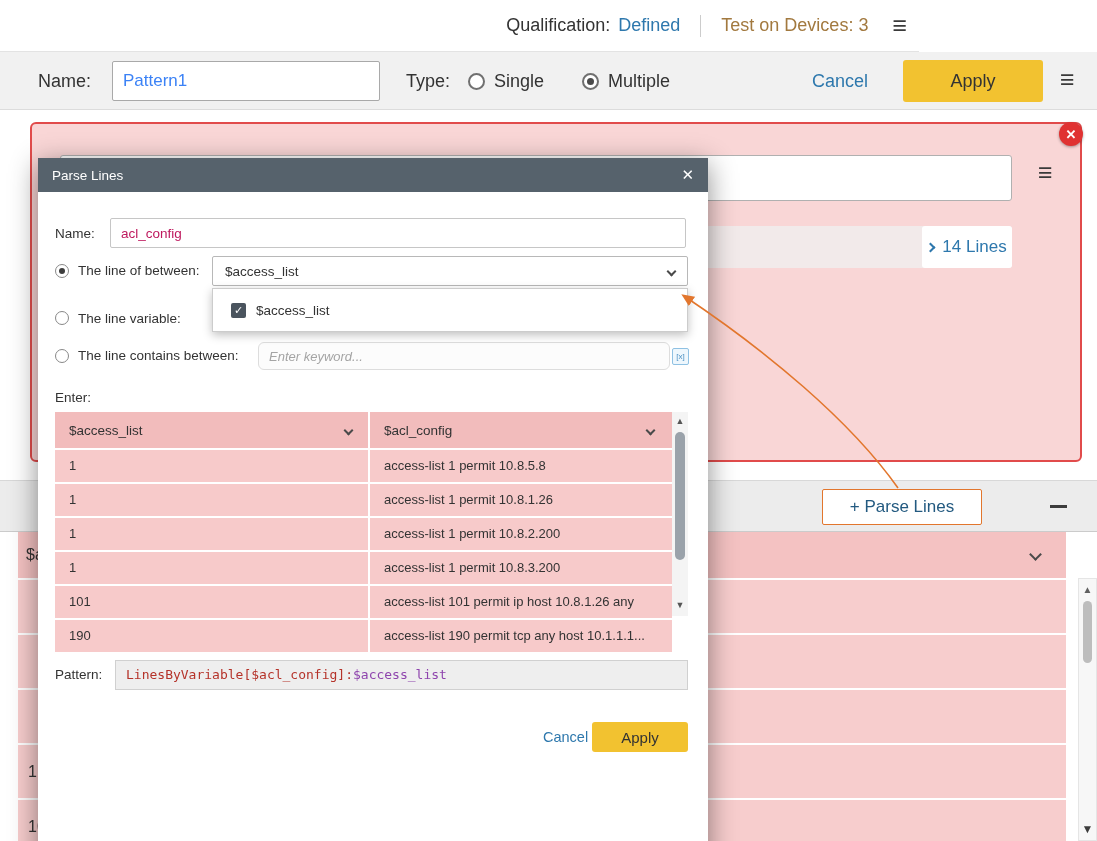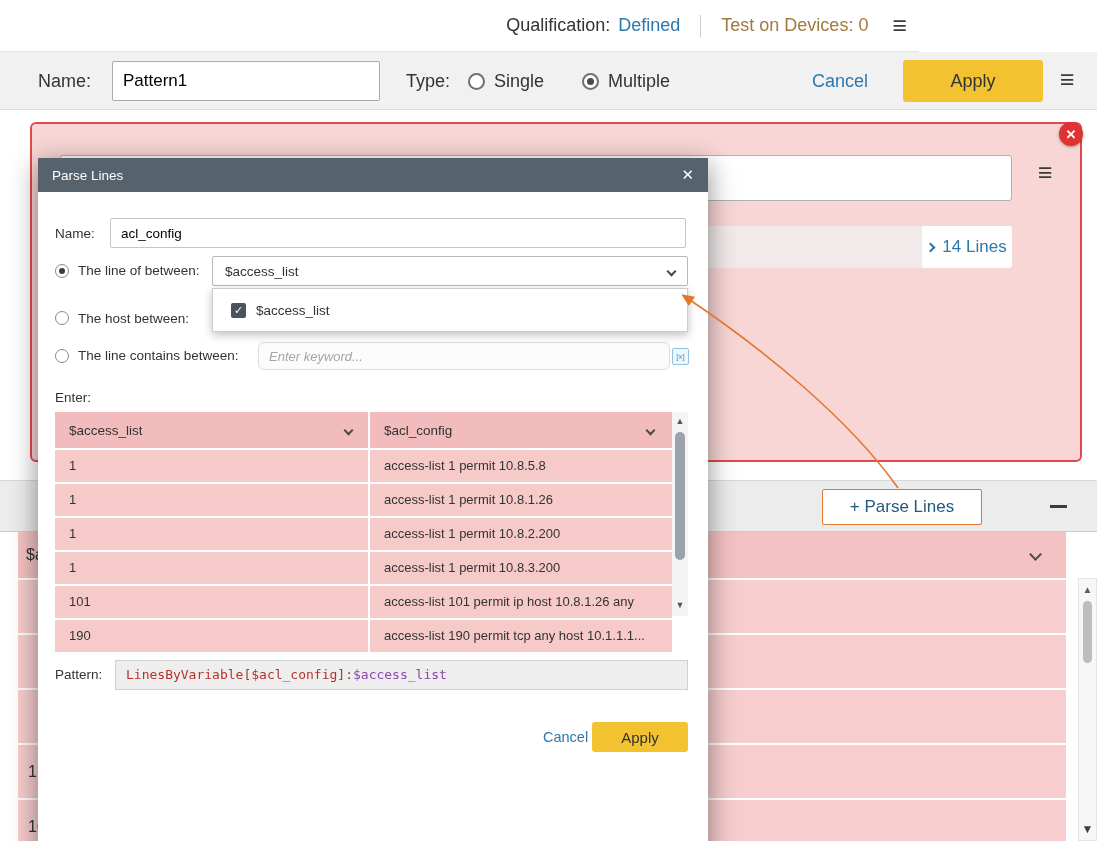--- a/index.html
+++ b/index.html
@@ -30,21 +30,21 @@
   .tod { color:#a2793f; cursor:pointer; }
   .burger { font-size:25px; color:#3a3a3a; line-height:1; cursor:pointer; }
   .topbar .burger { margin-left:24px; }
 
   
   .toolbar { position:absolute; left:0; top:52px; width:1097px; height:58px;
              background:#f1f1f1; border-bottom:1px solid #dcdcdc; font-size:18px; }
   .tb-label { position:absolute; line-height:58px; color:#333; }
   .tb-input { position:absolute; left:112px; top:9px; width:268px; height:40px;
               border:1px solid #a9a9a9; border-radius:2px; background:#fff;
-              padding:0 10px; font-size:17px; font-family:"Liberation Sans",sans-serif; color:#000000; }
+              padding:0 10px; font-size:17px; font-family:"Liberation Sans",sans-serif; color:#3b82f6; }
   .radio-group { position:absolute; top:0; height:58px; display:flex; align-items:center; gap:9px; cursor:pointer; }
   .radio { width:17px; height:17px; border:2px solid #707070; border-radius:50%;
            background:#fff; display:inline-block; position:relative; }
   .radio.sel::after { content:''; position:absolute; inset:3px; background:#4a4a4a; border-radius:50%; }
   .tb-cancel { position:absolute; left:812px; line-height:58px; color:#2e78ad; cursor:pointer; }
   .tb-apply { position:absolute; left:903px; top:8px; width:140px; height:42px;
               background:#f2c230; border:none; border-radius:3px;
               font-size:18px; color:#333; font-family:"Liberation Sans",sans-serif; cursor:pointer; }
   .toolbar .burger { position:absolute; left:1060px; top:15px; }
 
@@ -89,21 +89,21 @@
 
   
   .modal { position:absolute; left:38px; top:158px; width:670px; height:712px;
            background:#fff; box-shadow:0 6px 26px rgba(0,0,0,.45); z-index:40; font-size:13.5px; }
   .m-header { height:34px; background:#56626c; color:#fff; display:flex;
               align-items:center; justify-content:space-between; padding:0 14px; font-size:13.5px; }
   .m-close { font-size:15px; cursor:pointer; }
   .m-label { position:absolute; color:#333; }
   .m-name-input { position:absolute; left:72px; top:60px; width:576px; height:30px;
                   border:1px solid #c6c6c6; border-radius:2px; padding:0 10px;
-                  font-size:13.5px; font-family:"Liberation Sans",sans-serif; color:#000000; }
+                  font-size:13.5px; font-family:"Liberation Sans",sans-serif; color:#be185d; }
   .mradio { position:absolute; width:14px; height:14px; border:1px solid #888;
             border-radius:50%; background:#fff; cursor:pointer; }
   .mradio.sel::after { content:''; position:absolute; inset:3px; background:#3c3c3c; border-radius:50%; }
   .m-select { position:absolute; left:174px; top:98px; width:476px; height:30px;
               background:#fff; border:1px solid #b8b8b8; border-radius:2px;
               display:flex; align-items:center; justify-content:space-between;
               padding:0 12px; cursor:pointer; }
   .m-dropdown { position:absolute; left:174px; top:130px; width:476px; height:44px;
                 background:#fff; border:1px solid #ccc; box-shadow:0 3px 9px rgba(0,0,0,.25); z-index:5; }
   .dd-item { height:100%; display:flex; align-items:center; gap:10px; padding-left:18px; cursor:pointer; }
@@ -152,21 +152,21 @@
                    z-index:60; pointer-events:none; }
 </style>
 </head>
 <body>
 
 <div class="topbar">
   <span class="qual">
     <span>Qualification:</span><span class="blue">Defined</span>
   </span>
   <span class="vdiv"></span>
-  <span class="tod">Test on Devices: 0</span>
+  <span class="tod">Test on Devices: 3</span>
   <span class="burger">≡</span>
 </div>
 
 <div class="toolbar">
   <span class="tb-label" style="left:38px">Name:</span>
   <input class="tb-input" value="Pattern1" style="">
   <span class="tb-label" style="left:406px">Type:</span>
   <div class="radio-group" style="left:582px">
     <span class="radio sel"></span>
     <span>Multiple</span>
@@ -227,21 +227,21 @@
   <input class="m-name-input" value="acl_config" style="">
 
   <span class="mradio sel" style="left:17px; top:106px;"></span>
   <span class="m-label" style="left:40px; top:98px; line-height:30px;">The line of between:</span>
   <div class="m-select">
     <span>$access_list</span>
     <span class="chev down"></span>
   </div>
 
   <span class="mradio" style="left:17px; top:153px;"></span>
-  <span class="m-label" style="left:40px; top:150px; line-height:22px;">The host between:</span>
+  <span class="m-label" style="left:40px; top:150px; line-height:22px;">The line variable:</span>
 
   <div class="m-dropdown">
     <div class="dd-item">
       <span class="checkbox">✓</span>
       <span>$access_list</span>
     </div>
   </div>
 
   <span class="mradio" style="left:17px; top:191px;"></span>
   <span class="m-label" style="left:40px; top:184px; line-height:28px;">The line contains between:</span>

